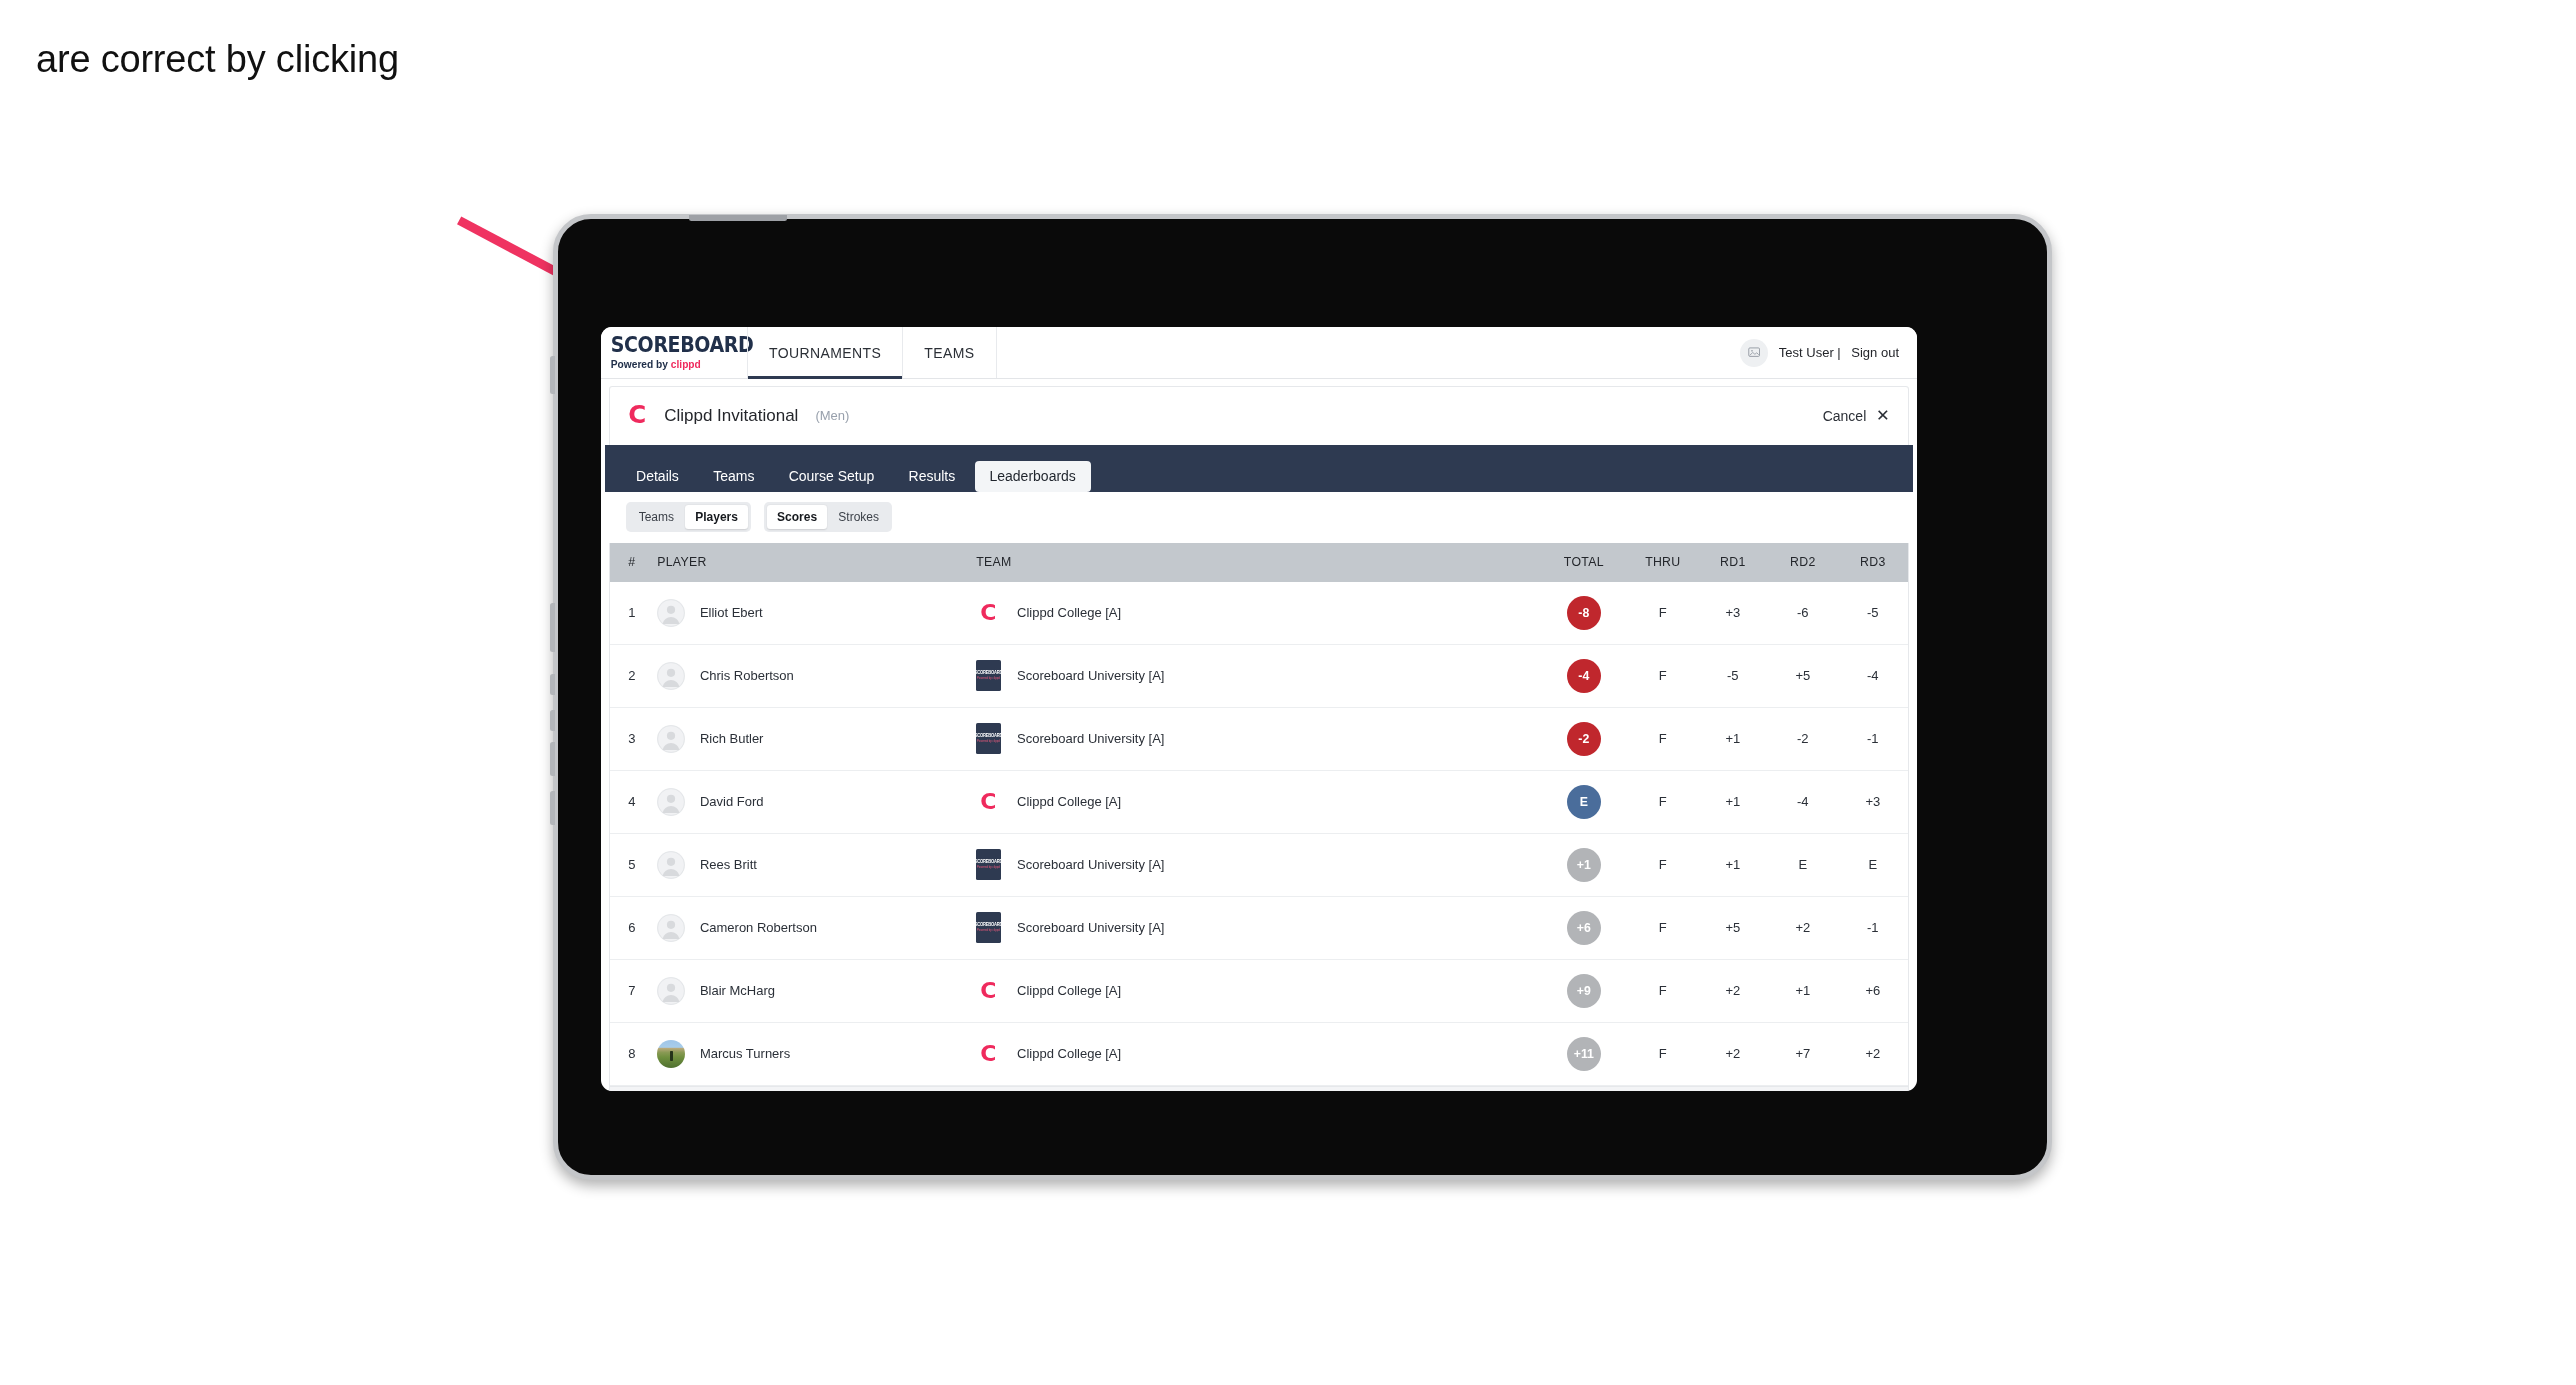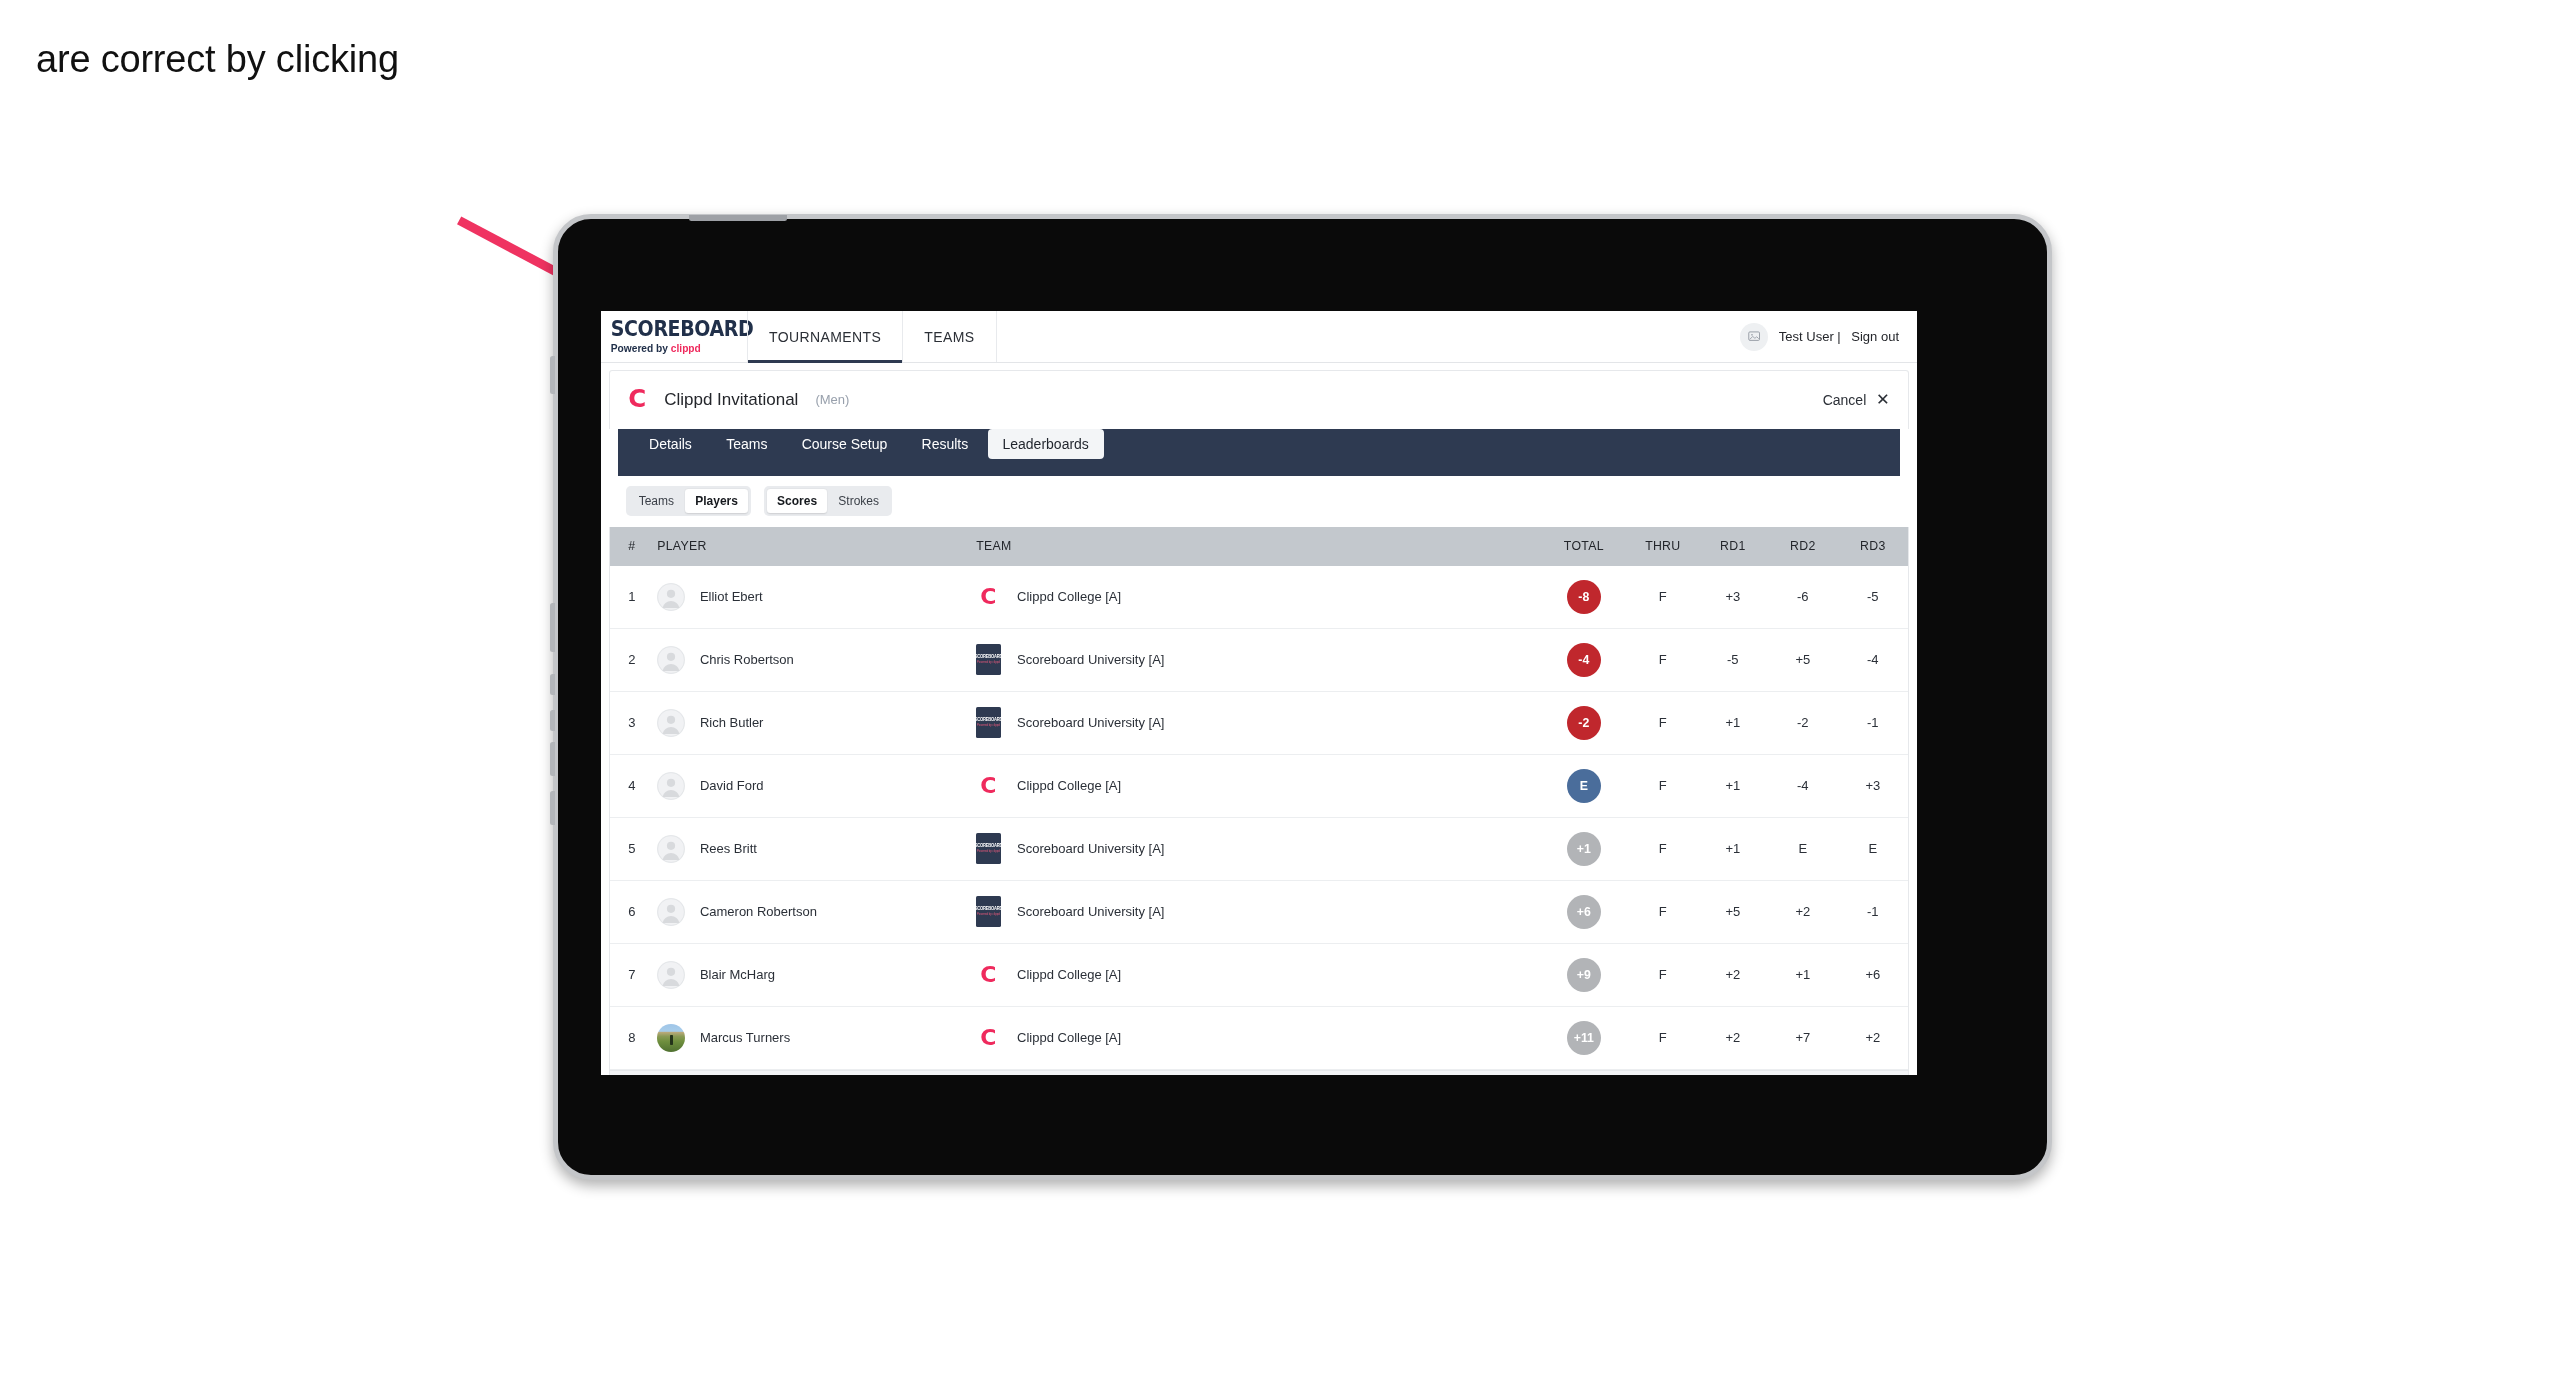--- a/index.html
+++ b/index.html
@@ -74,27 +74,28 @@
   #btn-b { top: 384px;  height: 49px; }
   #btn-c { top: 455px;  height: 21px; }
   #btn-d { top: 491px;  height: 21px; }
   #btn-e { top: 523px;  height: 34px; }
   #btn-f { top: 572px;  height: 34px; }
 
   
   #app {
     position: absolute;
     left: 43px;
-    top: 92px;
+    top: 108px;
     width: 1316px;
     height: 764px;
     background: #ffffff;
     overflow: hidden;
     box-sizing: border-box;
     font-size: 0;
+    border-radius: 11px;
   }
 
   
   #navbar {
     height: 51px;
     background: #ffffff;
     border-bottom: 0.8px solid #e3e5e8;
     display: flex;
     align-items: stretch;
     position: relative;
@@ -208,25 +209,25 @@
     display: flex;
     align-items: center;
     gap: 9.8px;
     cursor: pointer;
   }
   #cancel-label { font-size: 14px; color: #2b2f36; }
   #cancel-x { font-size: 16.4px; color: #2b2f36; line-height: 1; }
 
   
   #section-tabs {
-    margin: 0 17px;
+    margin: 0 4px;
     height: 47px;
     background: #2e3a51;
     display: flex;
-    align-items: flex-start;
+    align-items: flex-end;
     padding-left: 16.4px;
     box-sizing: border-box;
     gap: 4.9px;
   }
   .sec-tab {
     font-size: 14px;
     color: #ffffff;
     padding: 7.4px 14.7px;
     border-radius: 4.1px;
     cursor: pointer;

